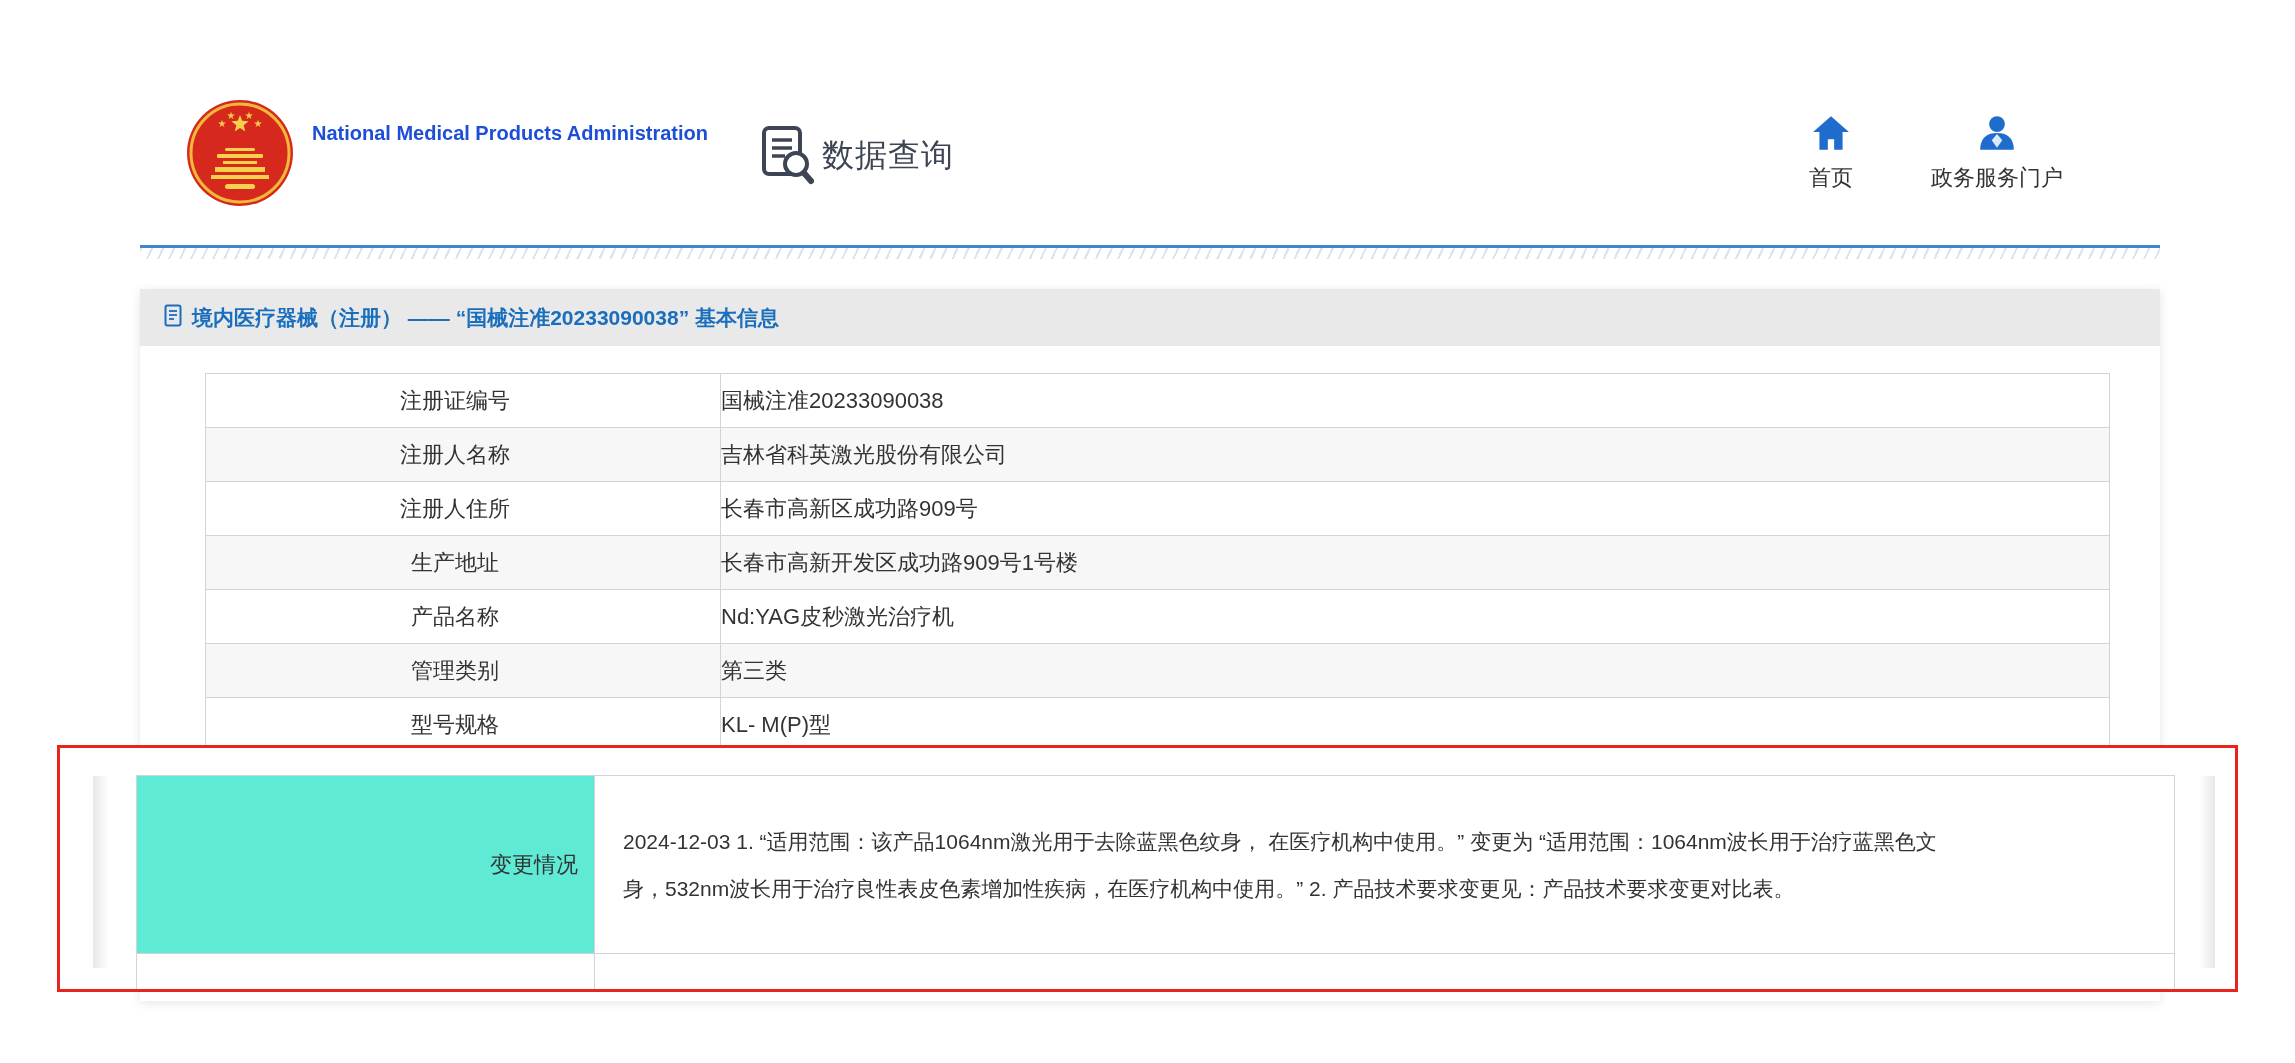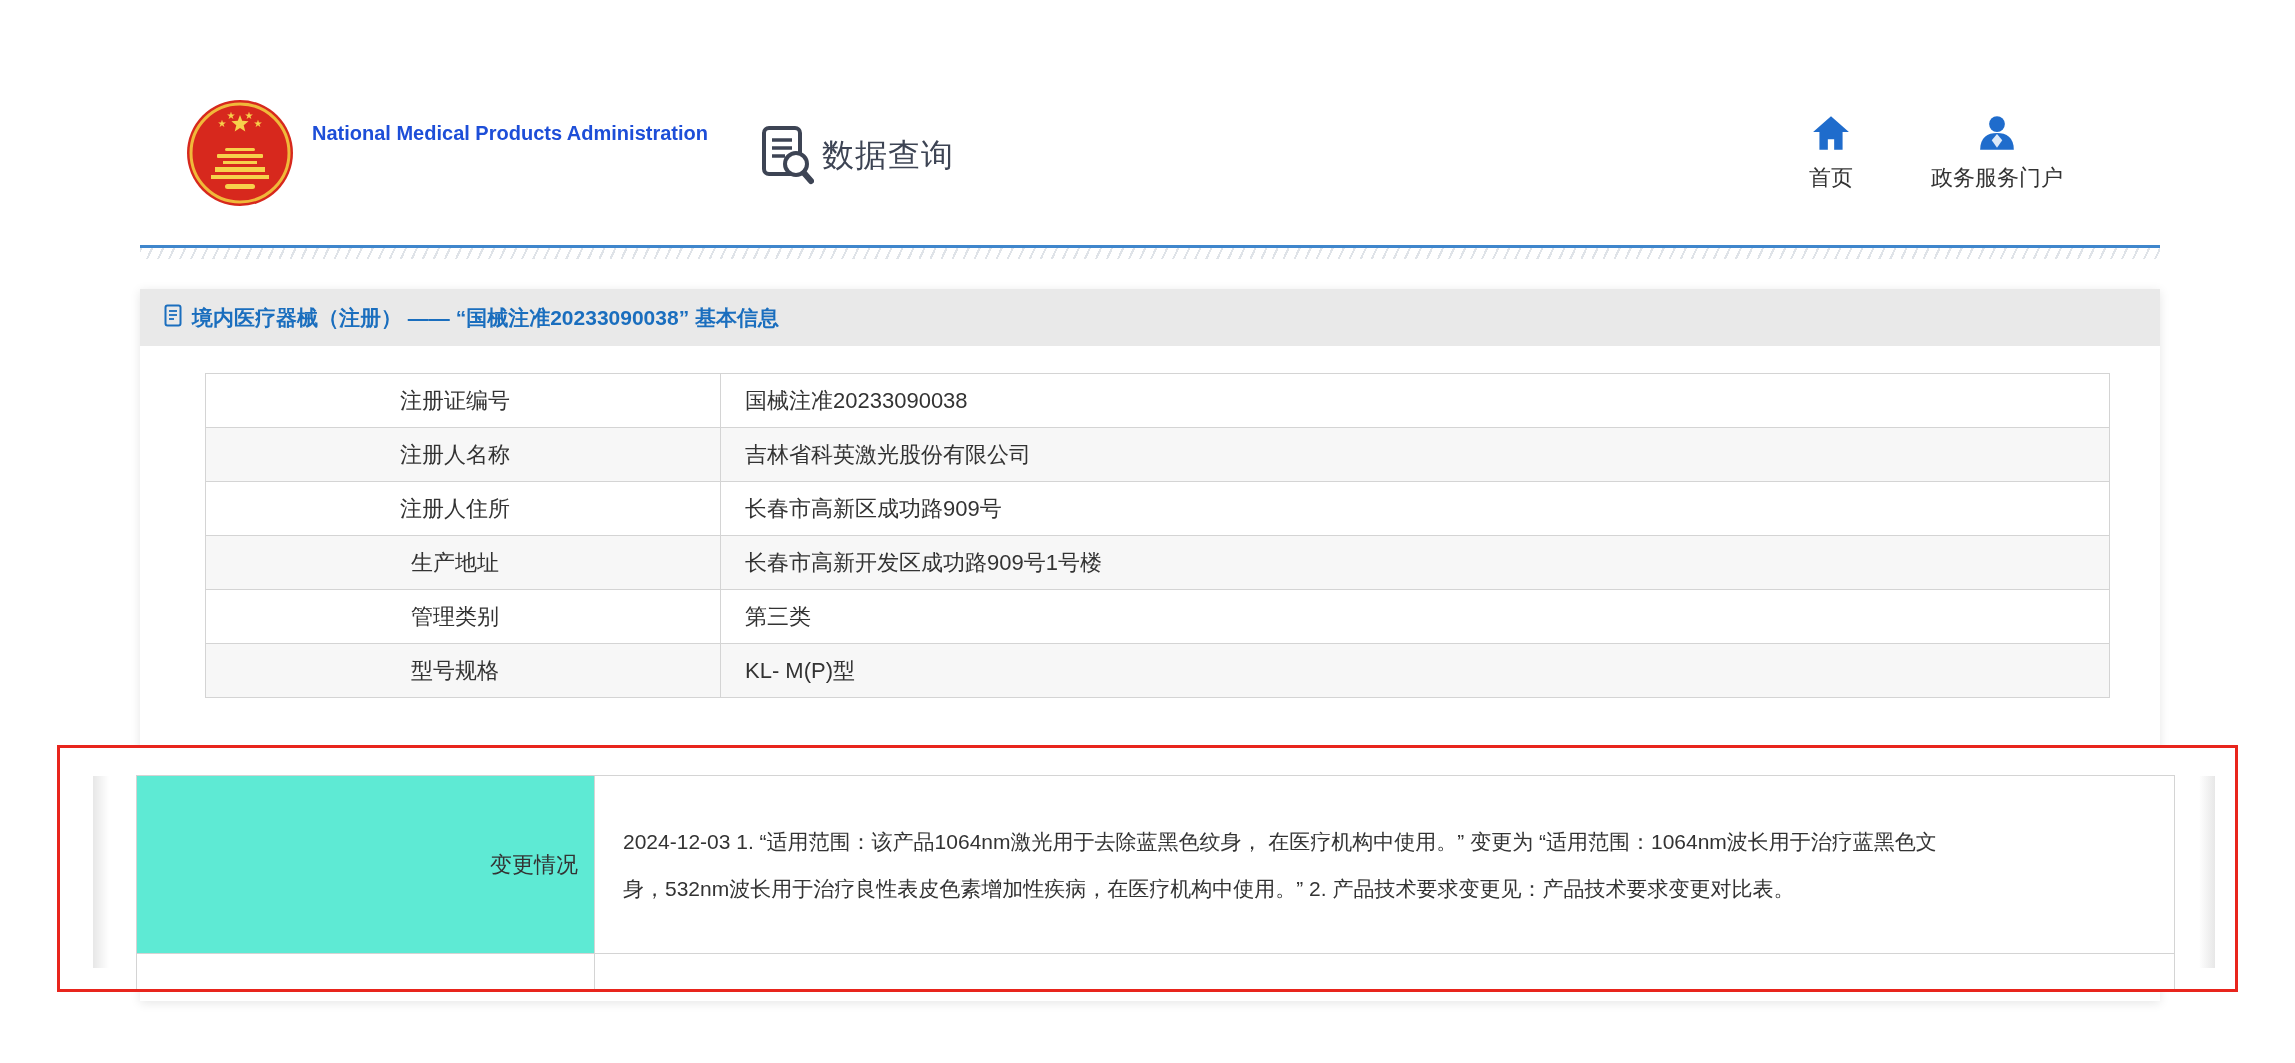--- a/index.html
+++ b/index.html
@@ -29,21 +29,21 @@
   .card { left:140px; top:289px; width:2020px; height:712px; background:#fff;
           box-shadow:0 2px 10px rgba(0,0,0,.10); }
   .card-header { height:57px; background:#e9e9e9; display:flex; align-items:center;
                  padding-left:24px; gap:10px; }
   .card-title { font-size:21px; font-weight:bold; color:#1a6ebe; white-space:nowrap; }
 
   table.main { position:absolute; left:65px; top:84px; width:1905px;
                border-collapse:collapse; table-layout:fixed; }
   table.main td { border:1px solid #d4d4d4; height:54px; font-size:22px; color:#333; }
   table.main td.lbl { width:515px; text-align:center; padding-right:16px; }
-  table.main td.val { padding-left:24px; }
+  table.main td.val { }
   table.main tr:nth-child(even) td { background:#f7f7f7; }
 
   
   .redbox { left:57px; top:745px; width:2181px; height:247px; border:3px solid #e8251d;
             background:#fff; overflow:hidden; z-index:3; }
   .shadow-left  { left:33px;   top:28px; width:16px; height:192px;
                   background:linear-gradient(to right,#e7e7e7,#ffffff); }
   .shadow-right { left:2139px; top:28px; width:16px; height:192px;
                   background:linear-gradient(to right,#ffffff,#e7e7e7); }
   .fragment { left:76px; top:27px; width:2039px; height:215px; overflow:hidden; }
@@ -144,20 +144,24 @@
       </tr>
       <tr>
         <td class="lbl">注册人住所</td>
         <td class="val">长春市高新区成功路909号</td>
       </tr>
       <tr>
         <td class="lbl">生产地址</td>
         <td class="val">长春市高新开发区成功路909号1号楼</td>
       </tr>
       <tr>
+        <td class="lbl">产品名称</td>
+        <td class="val">Nd:YAG皮秒激光治疗机</td>
+      </tr>
+      <tr>
         <td class="lbl">管理类别</td>
         <td class="val">第三类</td>
       </tr>
       <tr>
         <td class="lbl">型号规格</td>
         <td class="val">KL- M(P)型</td>
       </tr>
     </tbody>
   </table>
 </div>

